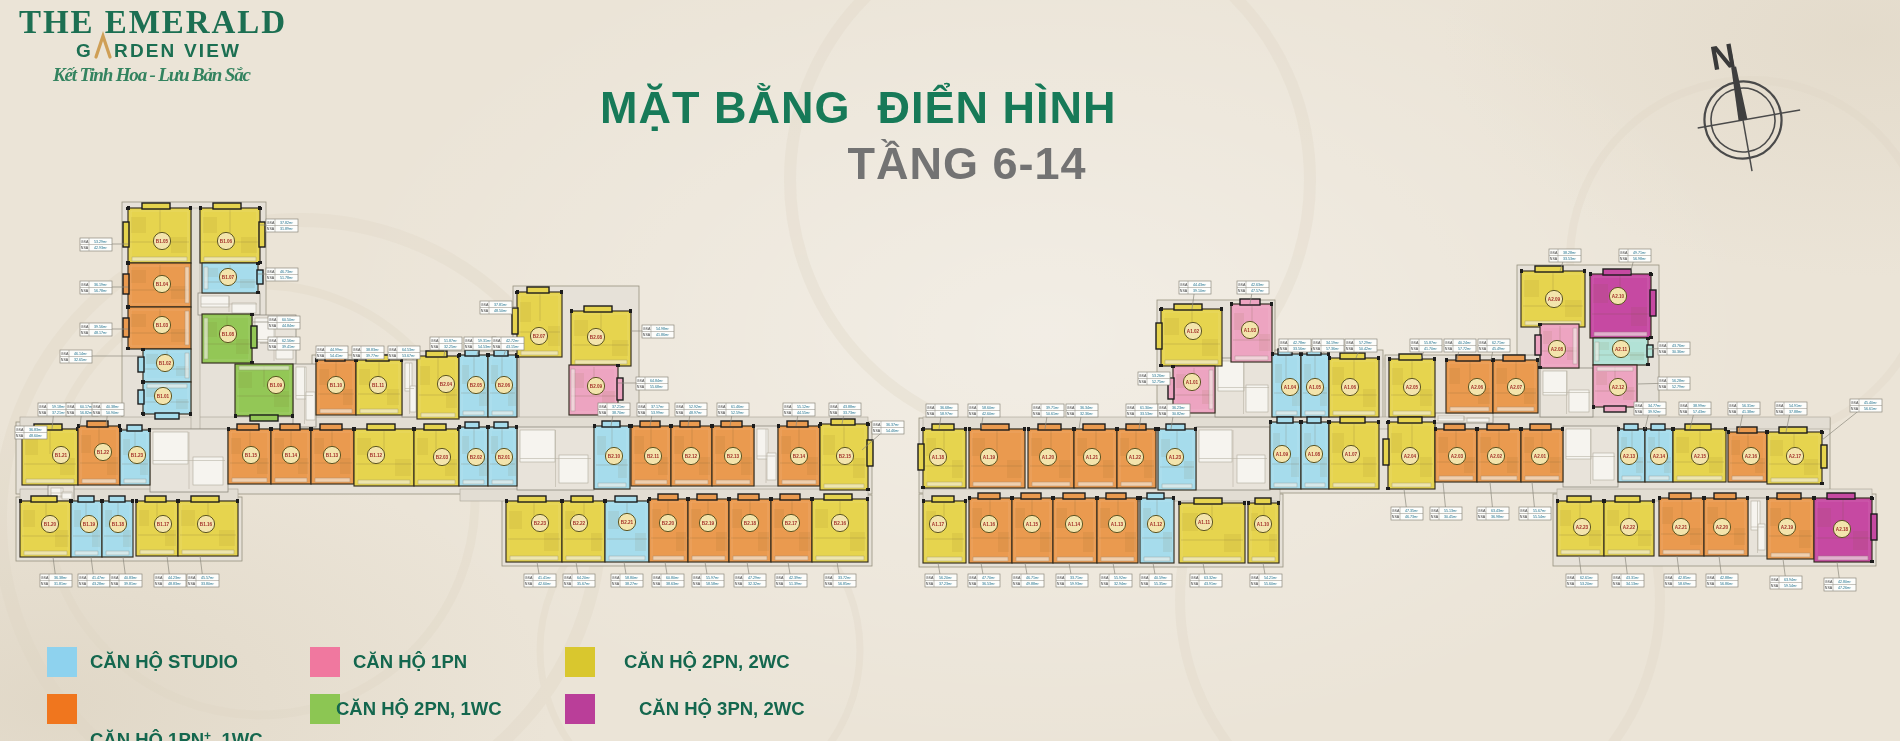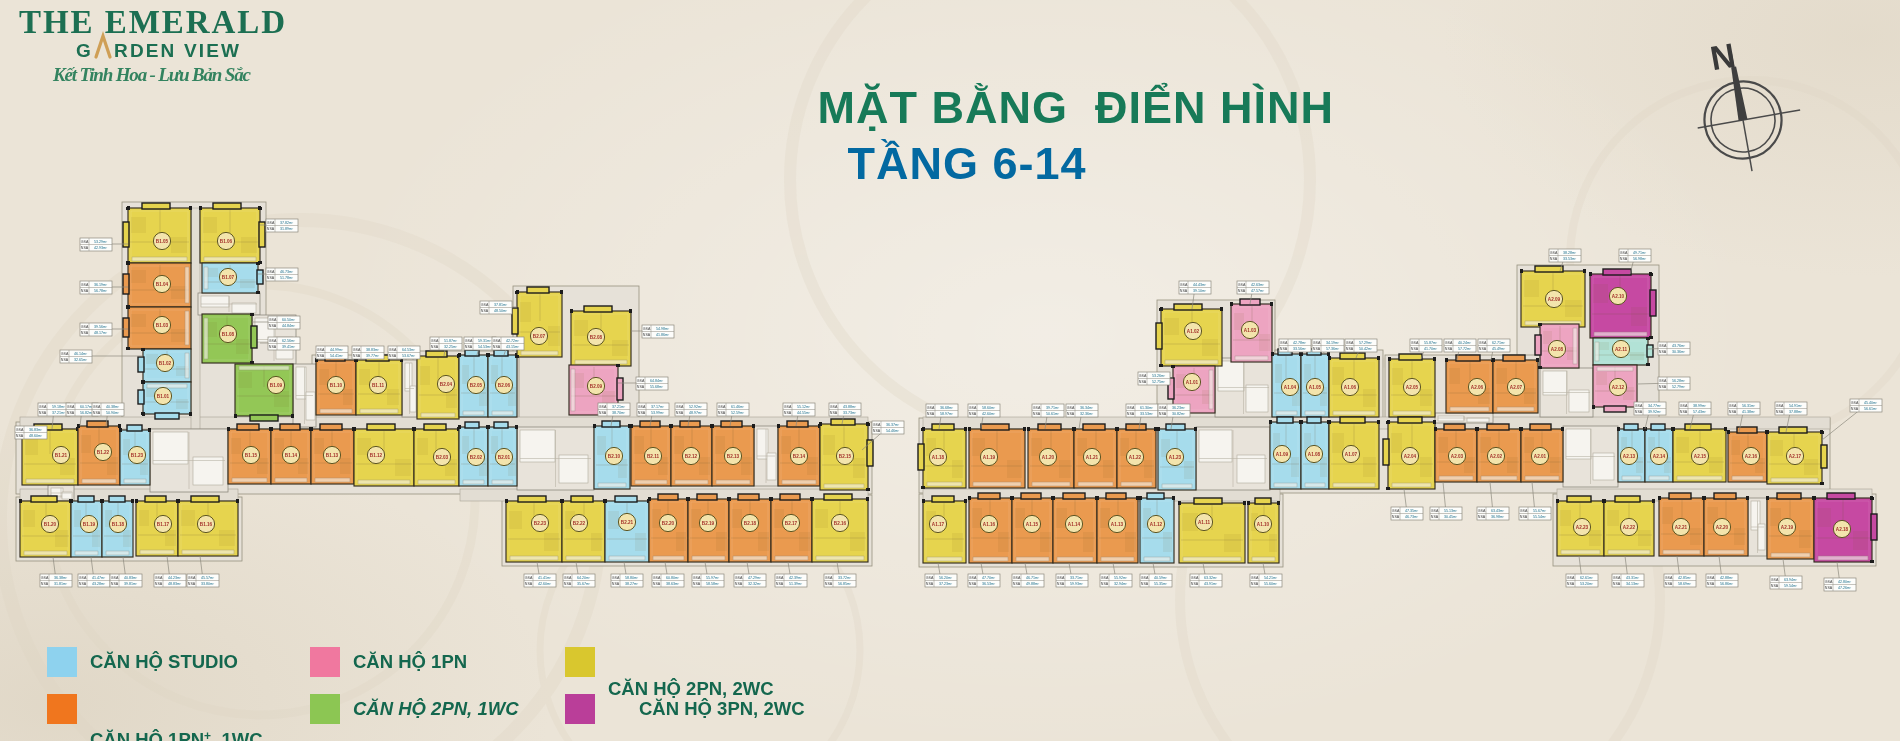--- a/index.html
+++ b/index.html
@@ -2347,23 +2347,23 @@
 <text x="152" y="33" text-anchor="middle" font-family="Liberation Serif, serif" font-weight="bold" font-size="33" fill="#1c6f52" textLength="266">THE EMERALD</text>
 
 <text x="76" y="57" font-family="Liberation Sans, sans-serif" font-weight="bold" font-size="19" fill="#1c6f52">G</text>
 
 <path d="M96,57 L103,36 L110,57" stroke="#cf9f56" stroke-width="3.2" fill="none" stroke-linecap="round"></path>
 <text x="114" y="57" font-family="Liberation Sans, sans-serif" font-weight="bold" font-size="19" fill="#1c6f52" textLength="125">RDEN VIEW</text>
 
 <text x="152" y="81" text-anchor="middle" font-family="Liberation Serif, serif" font-style="italic" font-weight="bold" font-size="19" fill="#33835f" textLength="198">Kết Tinh Hoa - Lưu Bản Sắc</text>
 </svg></div>
 
-<div style="position:absolute;left:600px;top:82px;width:734px;text-align:right;font-weight:bold;font-size:45px;color:#177a58;letter-spacing:1px;">MẶT BẰNG&nbsp; ĐIỂN HÌNH</div>
+<div style="position:absolute;left:600px;top:82px;width:734px;text-align:left;font-weight:bold;font-size:45px;color:#177a58;letter-spacing:1px;">MẶT BẰNG&nbsp; ĐIỂN HÌNH</div>
 
-<div style="position:absolute;left:600px;top:138px;width:734px;text-align:center;font-weight:bold;font-size:45px;color:#0369a1;letter-spacing:1px;">TẦNG 6-14</div>
+<div style="position:absolute;left:600px;top:138px;width:734px;text-align:center;font-weight:bold;font-size:45px;color:#737373;letter-spacing:1px;">TẦNG 6-14</div>
 
 <svg style="position:absolute;left:1650px;top:20px" width="200" height="210" viewBox="0 0 200 210">
 <g transform="translate(93,100) rotate(-10)">
 <circle r="38.5" fill="none" stroke="#4a4a4a" stroke-width="2.2"></circle>
 <circle r="32" fill="none" stroke="#4a4a4a" stroke-width="1.6"></circle>
 <line x1="0" y1="-68" x2="0" y2="52" stroke="#4a4a4a" stroke-width="1.5"></line>
 <line x1="-46" y1="0" x2="58" y2="0" stroke="#4a4a4a" stroke-width="1.5"></line>
 <polygon points="-2.5,-54 2.5,-54 4.5,0 -4.5,0" fill="#3f3f3f"></polygon>
 <text x="-9" y="-54" font-size="34" font-weight="bold" fill="#3a3a3a" text-anchor="middle" font-family="Liberation Sans, sans-serif">N</text>
 </g>
@@ -2371,22 +2371,22 @@
 
 <div style="position:absolute;left:0;top:640px;width:1000px;color:#14674e;font-weight:bold;font-size:18.5px;">
 
 <div style="position:absolute;left:47px;top:7px;width:30px;height:30px;background:#8ed2ee;"></div>
 <div style="position:absolute;left:90px;top:11px;">CĂN HỘ STUDIO</div>
 
 <div style="position:absolute;left:310px;top:7px;width:30px;height:30px;background:#f0789f;"></div>
 <div style="position:absolute;left:353px;top:11px;">CĂN HỘ 1PN</div>
 
 <div style="position:absolute;left:565px;top:7px;width:30px;height:30px;background:#d9c72e;"></div>
-<div style="position:absolute;left:608px;top:11px;margin-top:27px;">CĂN HỘ 2PN, 2WC</div>
+<div style="position:absolute;left:624px;top:11px;">CĂN HỘ 2PN, 2WC</div>
 
 <div style="position:absolute;left:47px;top:54px;width:30px;height:30px;background:#f0761e;"></div>
 <div style="position:absolute;left:90px;top:58px;margin-top:31px;">CĂN HỘ 1PN<span style="font-size:12px;vertical-align:6px;">+</span>, 1WC</div>
 
 <div style="position:absolute;left:310px;top:54px;width:30px;height:30px;background:#8cc653;"></div>
-<div style="position:absolute;left:353px;top:58px;font-style:italic;">CĂN HỘ 2PN, 1WC</div>
+<div style="position:absolute;left:336px;top:58px;">CĂN HỘ 2PN, 1WC</div>
 
 <div style="position:absolute;left:565px;top:54px;width:30px;height:30px;background:#ba3e99;"></div>
 <div style="position:absolute;left:639px;top:58px;">CĂN HỘ 3PN, 2WC</div>
 </div>
 </body></html>

